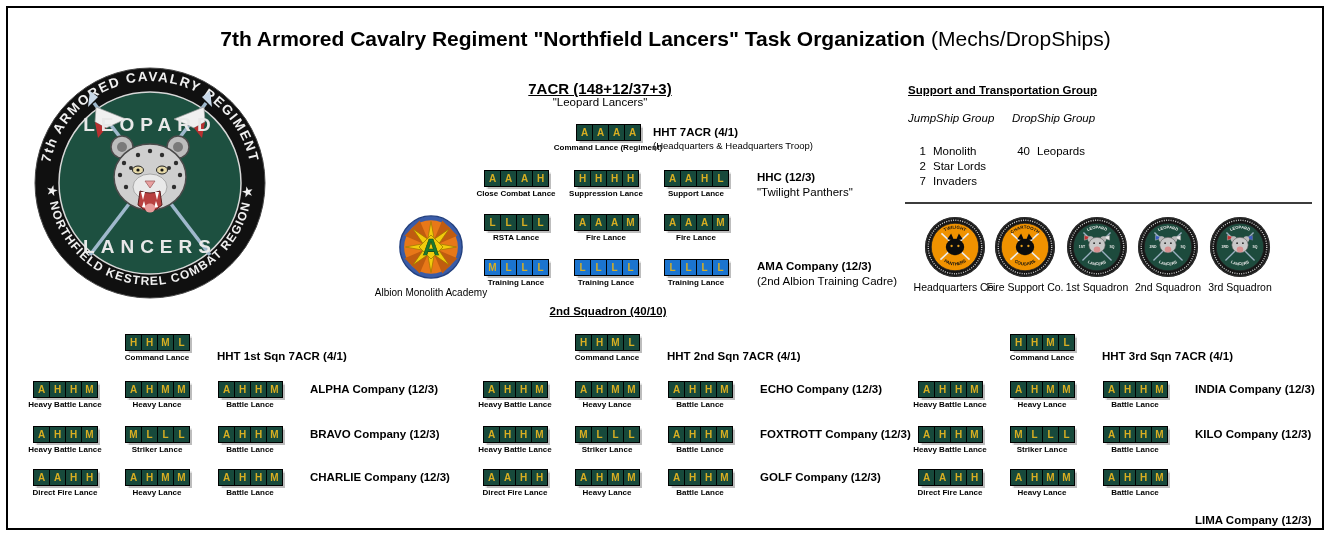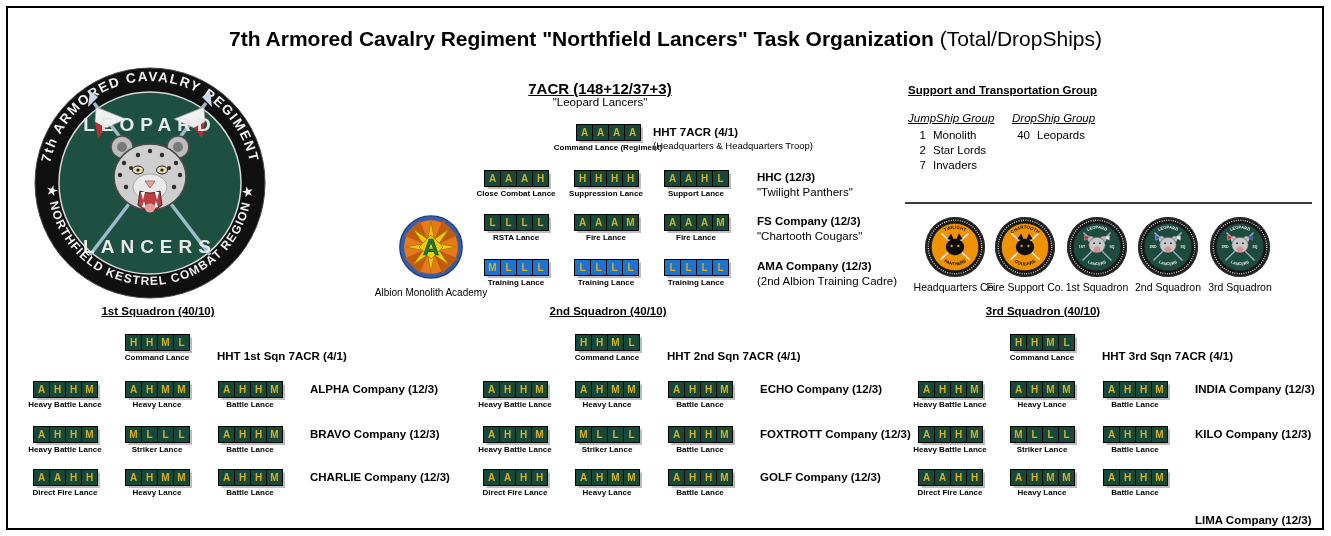--- a/index.html
+++ b/index.html
@@ -29,21 +29,21 @@
   .hht-block{position:absolute;left:653px;top:126px;white-space:nowrap;}
   .hht-block .l1{font-weight:bold;font-size:11.5px;}
   .hht-block .l2{font-size:9.5px;margin-top:2px;}
   .two-line{position:absolute;font-size:11.5px;line-height:15px;white-space:nowrap;}
   .two-line .b{font-weight:bold;}
 
   
   .support-header{position:absolute;left:908px;top:84px;font-weight:bold;font-size:11.5px;
                   text-decoration:underline;white-space:nowrap;}
   .support-col{position:absolute;top:112px;font-size:11.5px;white-space:nowrap;}
-  .support-col .colhead{font-style:italic;margin-bottom:4px;text-decoration:underline;}
+  .support-col .colhead{font-style:italic;margin-bottom:20px;}
   .srow{display:flex;line-height:15px;}
   .srow .num{width:18px;text-align:right;margin-right:7px;}
   .divider{position:absolute;left:905px;top:202px;width:407px;border-top:2px solid #3c3c3c;}
 
   
   .badge{position:absolute;width:62px;height:62px;}
   .badge-cap{position:absolute;width:110px;text-align:center;font-size:10.5px;white-space:nowrap;}
 
   
   .academy{position:absolute;left:398px;top:214px;}
@@ -59,21 +59,21 @@
   .sq-hht{position:absolute;left:189px;top:34px;font-weight:bold;font-size:11.5px;white-space:nowrap;margin-top:13px;}
   .comp-label{position:absolute;left:282px;font-weight:bold;font-size:11.5px;white-space:nowrap;}
 </style>
 </head>
 <body>
 
 <div class="canvas" id="cv">
   <div class="frame"></div>
 
   <div class="title">
-    <span>7th Armored Cavalry Regiment "Northfield Lancers" Task Organization</span><span class="light"> (Total/DropShips)</span>
+    <span>7th Armored Cavalry Regiment "Northfield Lancers" Task Organization</span><span class="light"> (Mechs/DropShips)</span>
   </div>
 
   <div class="crest" id="crestSlot">
 <svg width="234" height="234" viewBox="-117 -117 234 234">
   <circle r="115" fill="#101010"></circle>
   <circle r="115" fill="none" stroke="#484848" stroke-width="1"></circle>
   <circle r="91" fill="#1d5040" stroke="#d8d8d8" stroke-width="1.5"></circle>
   <path id="crTop" d="M -102 0 A 102 102 0 0 1 102 0" fill="none"></path>
   <path id="crBot" d="M -102 0 A 102 102 0 0 0 102 0" fill="none"></path>
   <text font-size="13.5" font-weight="bold" fill="#f0f0f0" letter-spacing="1.6">
@@ -211,24 +211,20 @@
       <div class="cap">Fire Lance</div>
     </div>
     <div class="lance" style="left: 664px; top: 214px;">
       <div class="boxes green">
         <div class="cell">A</div>
         <div class="cell">A</div>
         <div class="cell">A</div>
         <div class="cell">M</div>
       </div>
       <div class="cap">Fire Lance</div>
-    </div>
-    <div class="two-line" style="left: 757px; top: 214px;">
-      <div class="b">FS Company (12/3)</div>
-      <div class="n">"Chartooth Cougars"</div>
     </div>
     <div class="lance" style="left: 484px; top: 259px;">
       <div class="boxes blue">
         <div class="cell">M</div>
         <div class="cell">L</div>
         <div class="cell">L</div>
         <div class="cell">L</div>
       </div>
       <div class="cap">Training Lance</div>
     </div>
@@ -375,21 +371,20 @@
   <ellipse cx="0" cy="2.5" rx="3.4" ry="3" fill="#d89090"></ellipse>
   <path id="gt4" d="M -19 0 A 19 19 0 0 1 19 0" fill="none"></path>
   <path id="gb4" d="M -19 0 A 19 19 0 0 0 19 0" fill="none"></path>
   <text font-size="4.2" font-weight="bold" fill="#e8e8e8"><textPath href="#gt4" startOffset="50%" text-anchor="middle">LEOPARD</textPath></text>
   <text font-size="4.2" font-weight="bold" fill="#e8e8e8"><textPath href="#gb4" startOffset="50%" text-anchor="middle">LANCERS</textPath></text>
   <text x="-15.5" y="1.5" font-size="3.6" font-weight="bold" fill="#e8e8e8" text-anchor="middle">3RD</text>
   <text x="15.5" y="1.5" font-size="3.6" font-weight="bold" fill="#e8e8e8" text-anchor="middle">SQ</text>
   </svg></div>
     <div class="badge-cap" style="left: 1185px; top: 281px;">3rd Squadron</div>
     <div class="squadron" style="left: 28px;">
-      <div class="sq-header">1st Squadron (40/10)</div>
       <div class="lance" style="left: 97px; top: 31px;">
         <div class="boxes green">
           <div class="cell">H</div>
           <div class="cell">H</div>
           <div class="cell">M</div>
           <div class="cell">L</div>
         </div>
         <div class="cap">Command Lance</div>
       </div>
       <div class="sq-hht">HHT 1st Sqn 7ACR (4/1)</div>
@@ -569,21 +564,20 @@
           <div class="cell">A</div>
           <div class="cell">H</div>
           <div class="cell">H</div>
           <div class="cell">M</div>
         </div>
         <div class="cap">Battle Lance</div>
       </div>
       <div class="comp-label" style="top: 168px;">GOLF Company (12/3)</div>
     </div>
     <div class="squadron" style="left: 913px;">
-      <div class="sq-header">3rd Squadron (40/10)</div>
       <div class="lance" style="left: 97px; top: 31px;">
         <div class="boxes green">
           <div class="cell">H</div>
           <div class="cell">H</div>
           <div class="cell">M</div>
           <div class="cell">L</div>
         </div>
         <div class="cap">Command Lance</div>
       </div>
       <div class="sq-hht">HHT 3rd Sqn 7ACR (4/1)</div>

